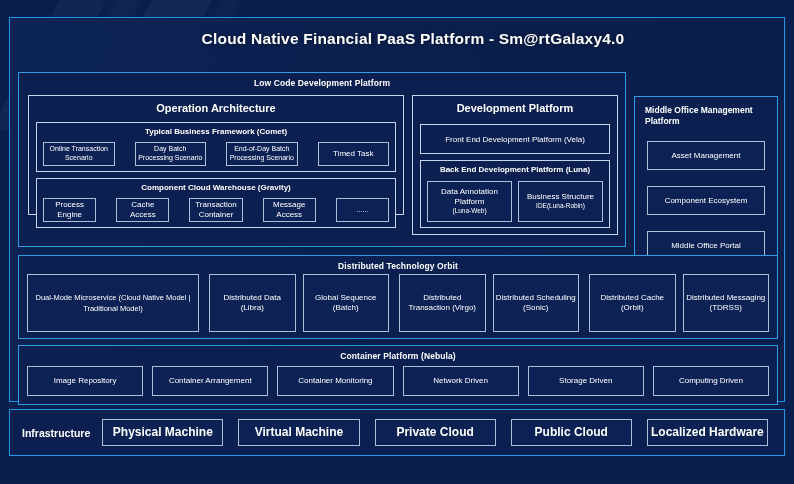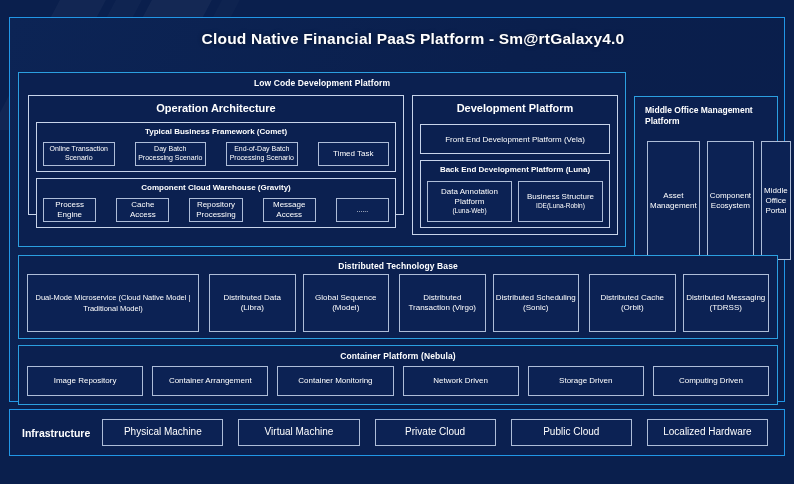--- a/index.html
+++ b/index.html
@@ -110,21 +110,21 @@
   #backendRow{position:absolute;left:6px;right:6px;top:20px;bottom:5px;display:flex;gap:6px;}
   #backendRow > .node{flex:1;font-size:8px;}
   .node .sub{font-size:6.5px;display:block;}
 
   
   #midOffice{left:616px;top:0;width:144px;height:175px;margin-top:24px;}
   #midOffice .mo-title{
     font-size:8.5px;font-weight:bold;padding:8px 10px 0 10px;line-height:1.35;
   }
   .mo-list{position:absolute;left:12px;right:12px;top:44px;bottom:10px;
-           display:flex;flex-direction:row;gap:7px;}
+           display:flex;flex-direction:column;gap:16px;}
   .mo-list > .node{flex:1;font-size:8px;}
 
   
   #distBase{left:0;top:183px;width:760px;height:84px;}
   #dtbRow{position:absolute;left:8px;right:8px;top:18px;bottom:6px;display:flex;gap:10px;}
   #dtbRow .dual{flex:0 0 172px;font-size:7.5px;line-height:1.5;}
   .dtb-col{flex:1;display:flex;flex-direction:row;gap:7px;}
   .dtb-col > .node{flex:1;font-size:8px;}
 
   
@@ -133,21 +133,21 @@
   #cpRow > .node{flex:1;font-size:8px;}
 
   
   #infra{
     position:absolute;left:9px;top:409px;width:776px;height:47px;
     border:1.5px solid #2196e6;box-sizing:border-box;background:#0b2050;
     display:flex;align-items:center;z-index:1;
   }
   #infraLabel{font-size:10.5px;font-weight:bold;padding:0 12px 0 12px;flex:0 0 auto;}
   #infraRow{flex:1;display:flex;gap:15px;padding-right:16px;height:27px;}
-  #infraRow > .node{flex:1;font-size:10px;}
+  #infraRow > .node{flex:1;font-size:12px;font-weight:bold;}
 </style>
 </head>
 <body>
 
 <div class="bg-stripes">
   <i></i>
     <i></i>
     <i></i>
     <i></i>
 </div>
@@ -172,21 +172,21 @@
             <div class="node">End-of-Day Batch Processing Scenario</div>
             <div class="node lg">Timed Task</div>
           </div>
         </div>
 
         <div class="grp" id="gravity">
           <div class="grp-title">Component Cloud Warehouse (Gravity)</div>
           <div class="row">
             <div class="node lg">Process Engine</div>
             <div class="node lg">Cache Access</div>
-            <div class="node lg">Repository Processing</div>
+            <div class="node lg">Transaction Container</div>
             <div class="node lg">Message Access</div>
             <div class="node">......</div>
           </div>
         </div>
       </div>
 
       <div class="grp" id="devPlat">
         <div class="grp-title">Development Platform</div>
 
         <div class="grp" id="frontend">Front End Development Platform (Vela)</div>
@@ -214,26 +214,26 @@
     <div class="sec" id="midOffice">
       <div class="mo-title">Middle Office Management Platform</div>
       <div class="mo-list">
         <div class="node">Asset Management</div>
         <div class="node">Component Ecosystem</div>
         <div class="node">Middle Office Portal</div>
       </div>
     </div>
 
     <div class="sec" id="distBase">
-      <div class="sec-title">Distributed Technology Base</div>
+      <div class="sec-title">Distributed Technology Orbit</div>
       <div id="dtbRow">
         <div class="node dual">Dual-Mode Microservice (Cloud Native Model | Traditional Model)</div>
         <div class="dtb-col">
           <div class="node">Distributed Data (Libra)</div>
-          <div class="node">Global Sequence (Model)</div>
+          <div class="node">Global Sequence (Batch)</div>
         </div>
         <div class="dtb-col">
           <div class="node">Distributed Transaction (Virgo)</div>
           <div class="node">Distributed Scheduling (Sonic)</div>
         </div>
         <div class="dtb-col">
           <div class="node">Distributed Cache (Orbit)</div>
           <div class="node">Distributed Messaging (TDRSS)</div>
         </div>
       </div>

